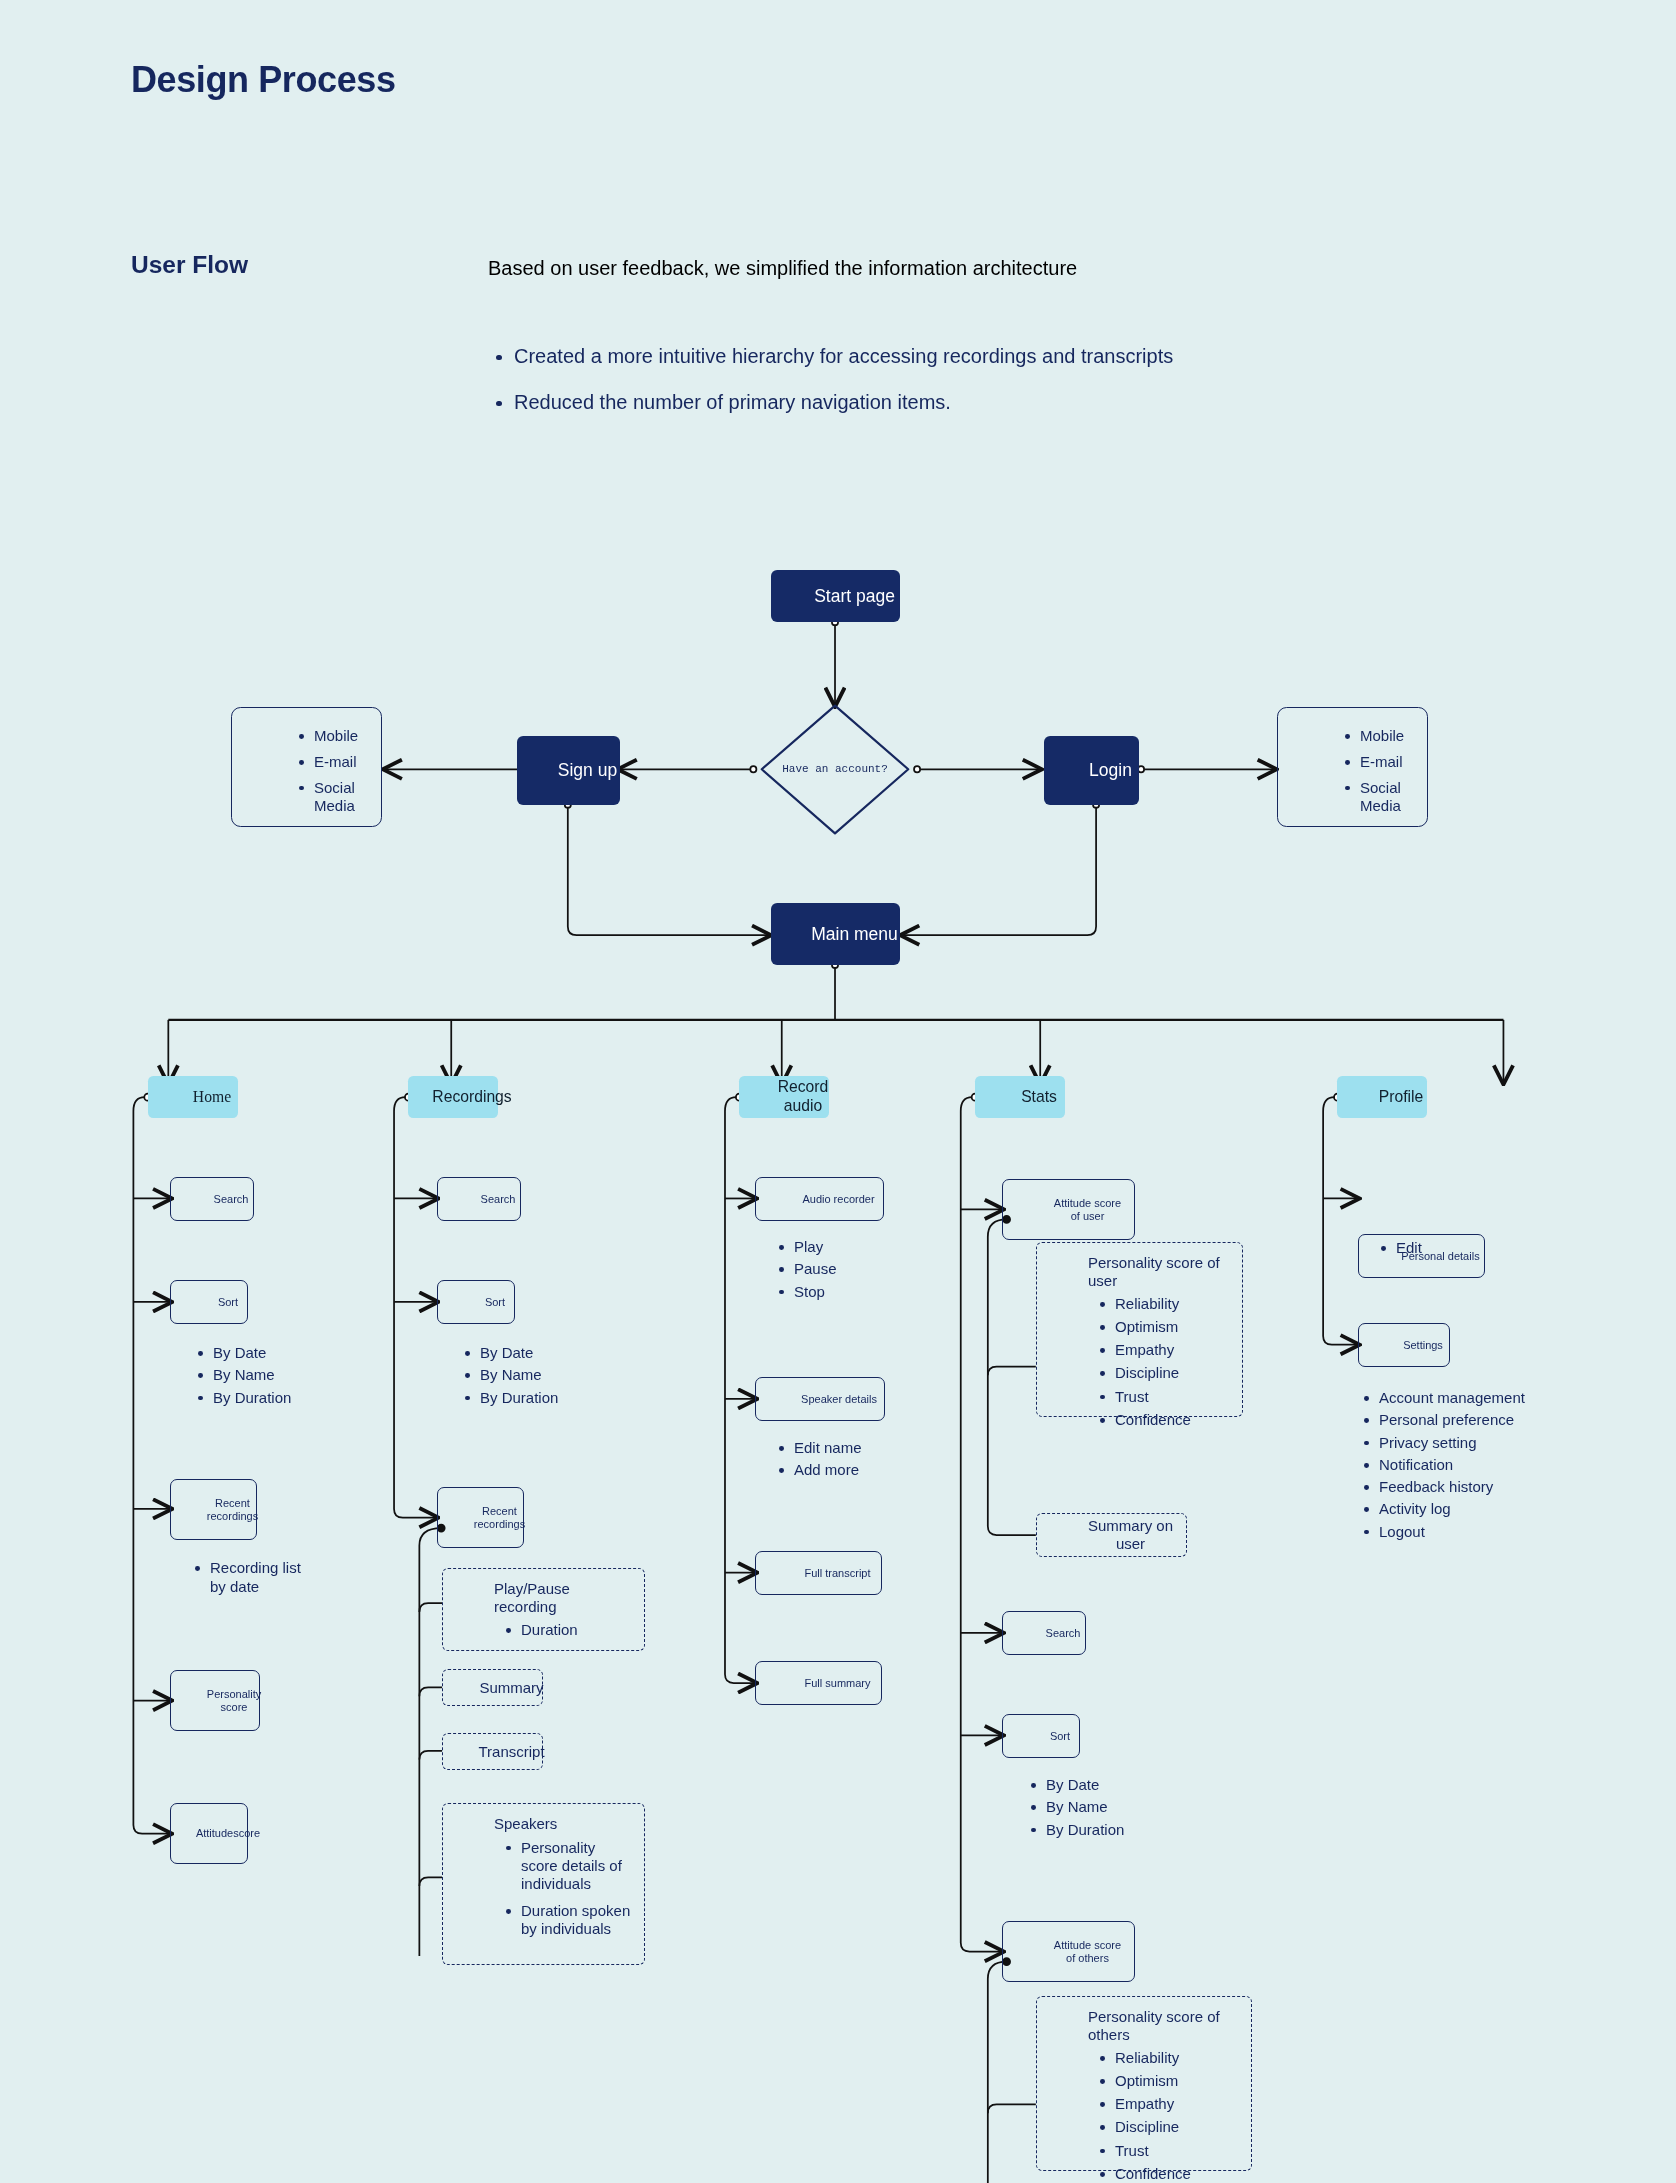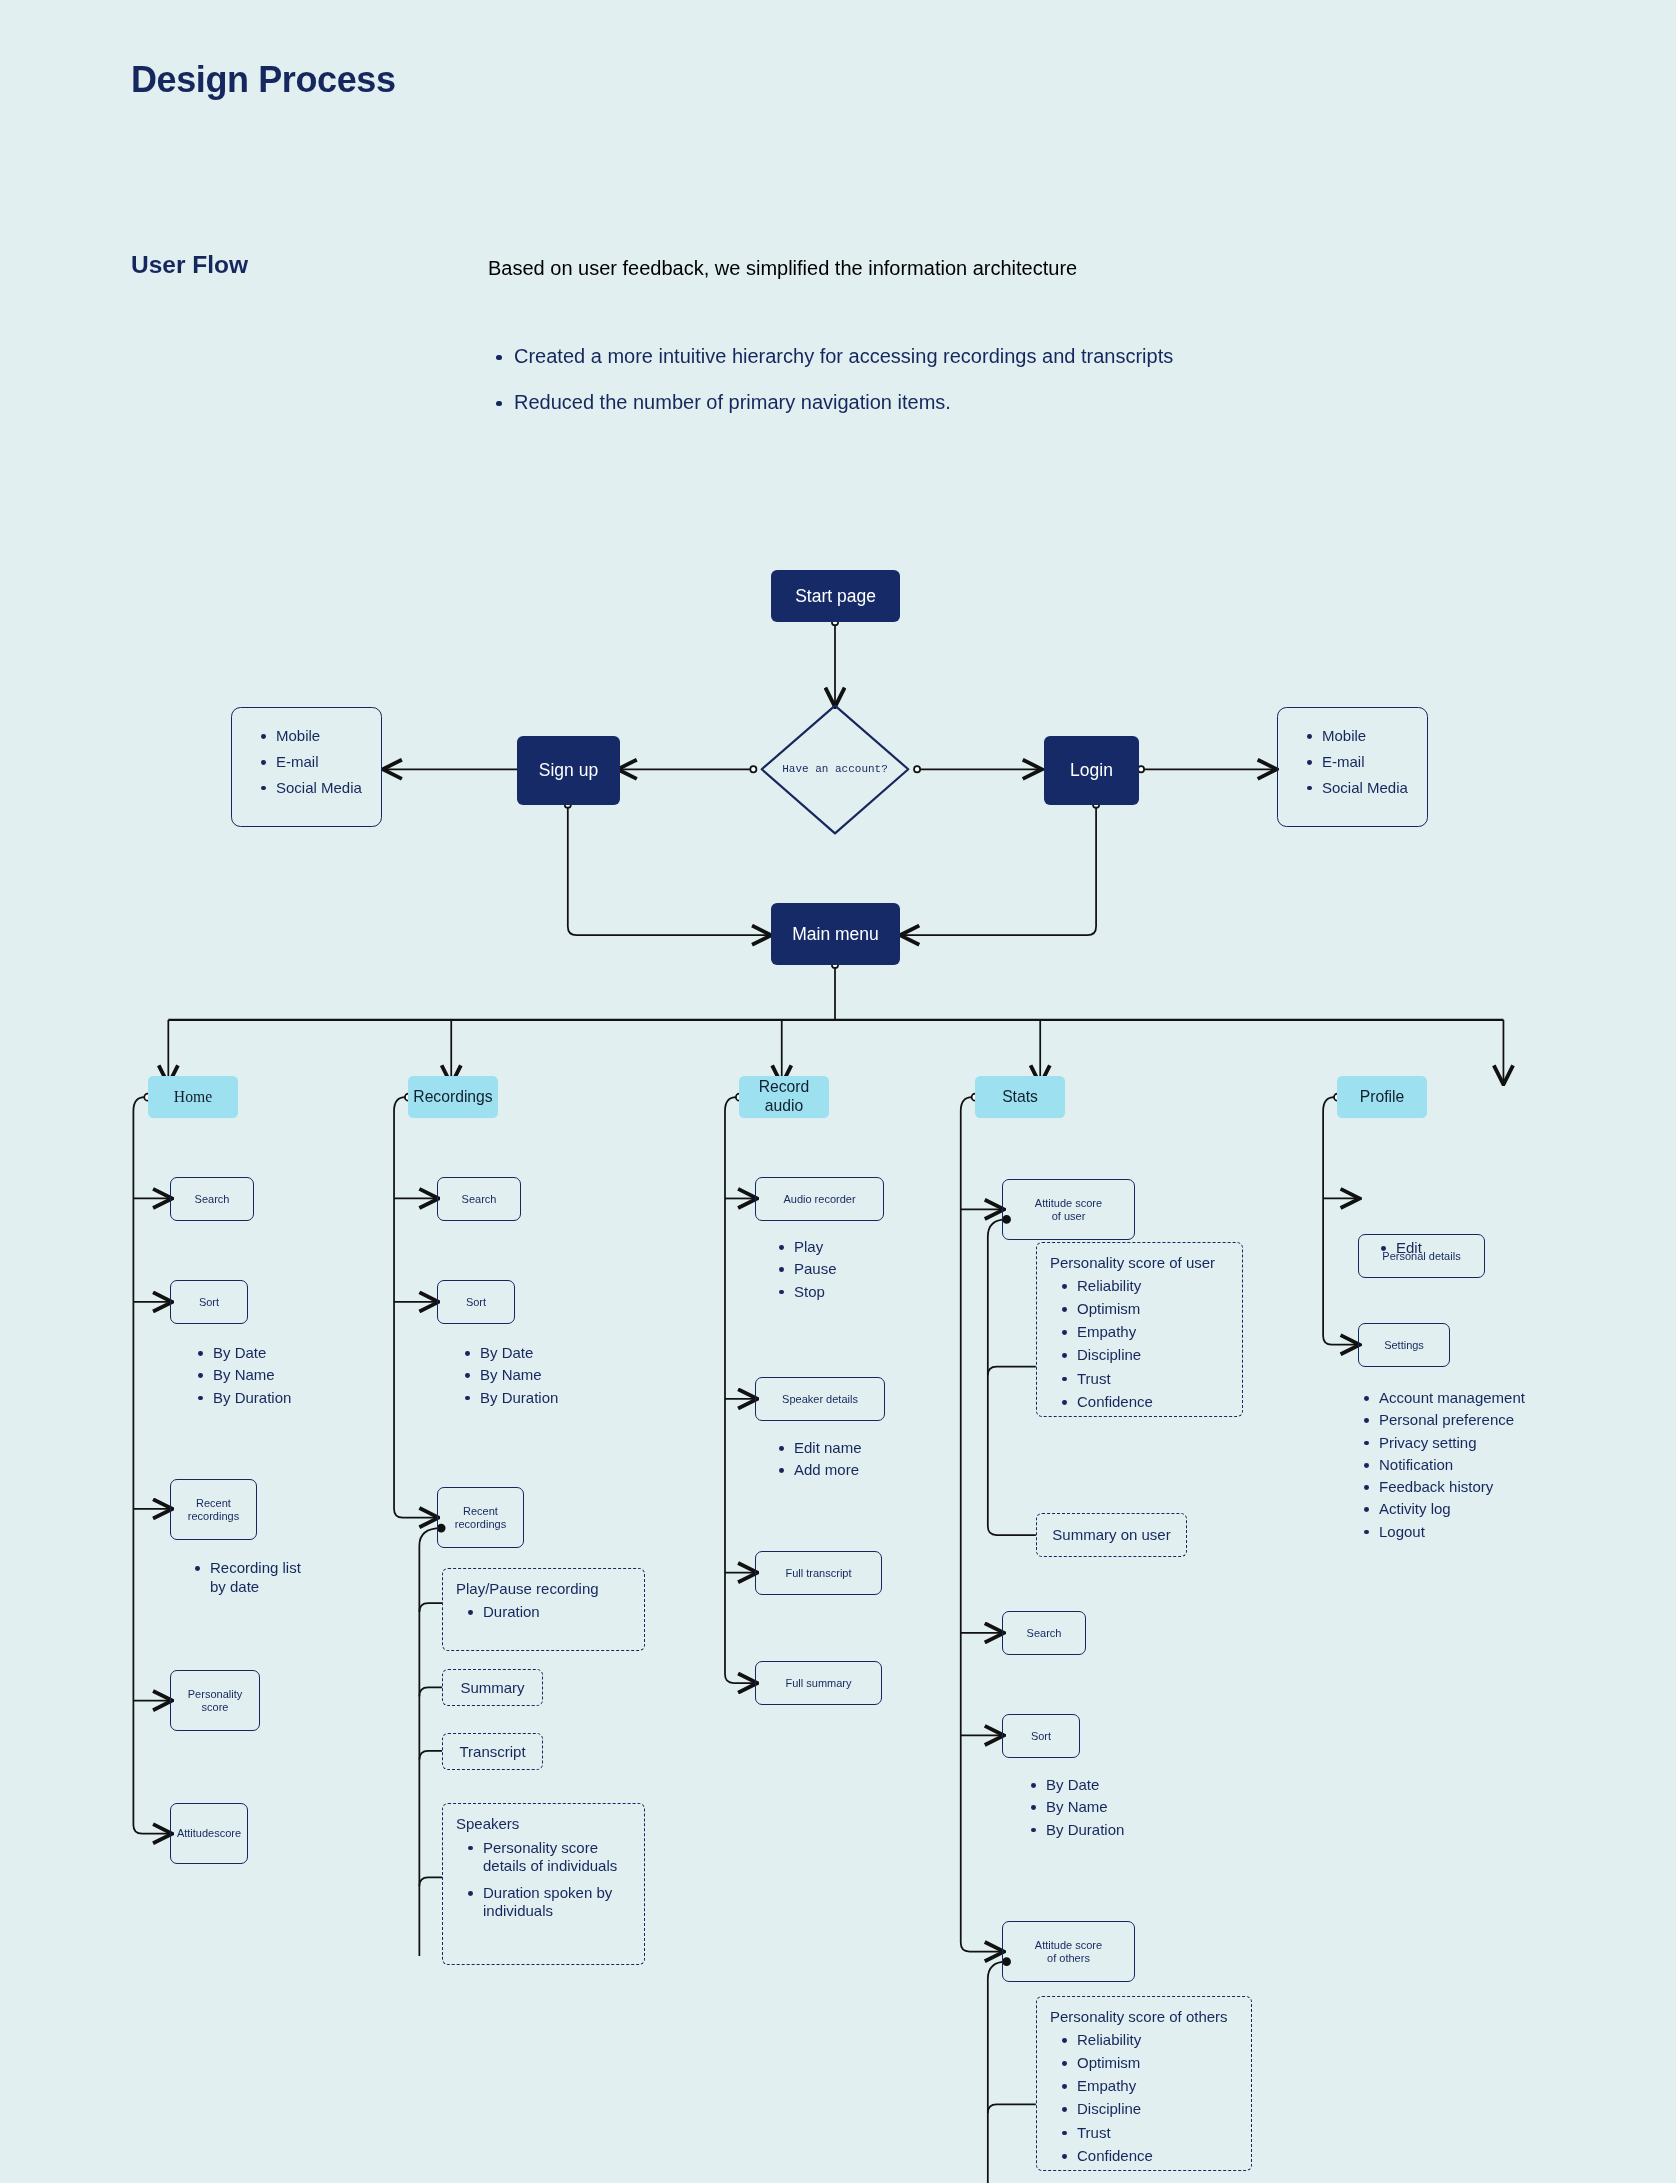--- a/index.html
+++ b/index.html
@@ -33,21 +33,21 @@
   .bullets li{position:relative;padding-left:26px;margin-bottom:23px;line-height:1.15;}
   .bullets li::before{
     content:"";position:absolute;left:7.9px;top:9.6px;
     width:5.7px;height:5.7px;border-radius:50%;background:#16275e;
   }
 
   
   .node{
     position:absolute;box-sizing:border-box;
     display:flex;align-items:center;justify-content:center;
-    text-align:center;line-height:1.18;
+    text-align:center;line-height:1.18;padding-left:38px;
   }
   .node.dark{
     background:#152a66;color:#ffffff;border-radius:6.1px;
     font-size:17.5px;
   }
   .node.cyan{
     background:#9de0ef;color:#11202e;border-radius:5.2px;
     font-size:15.7px;
   }
   .node.outline{

